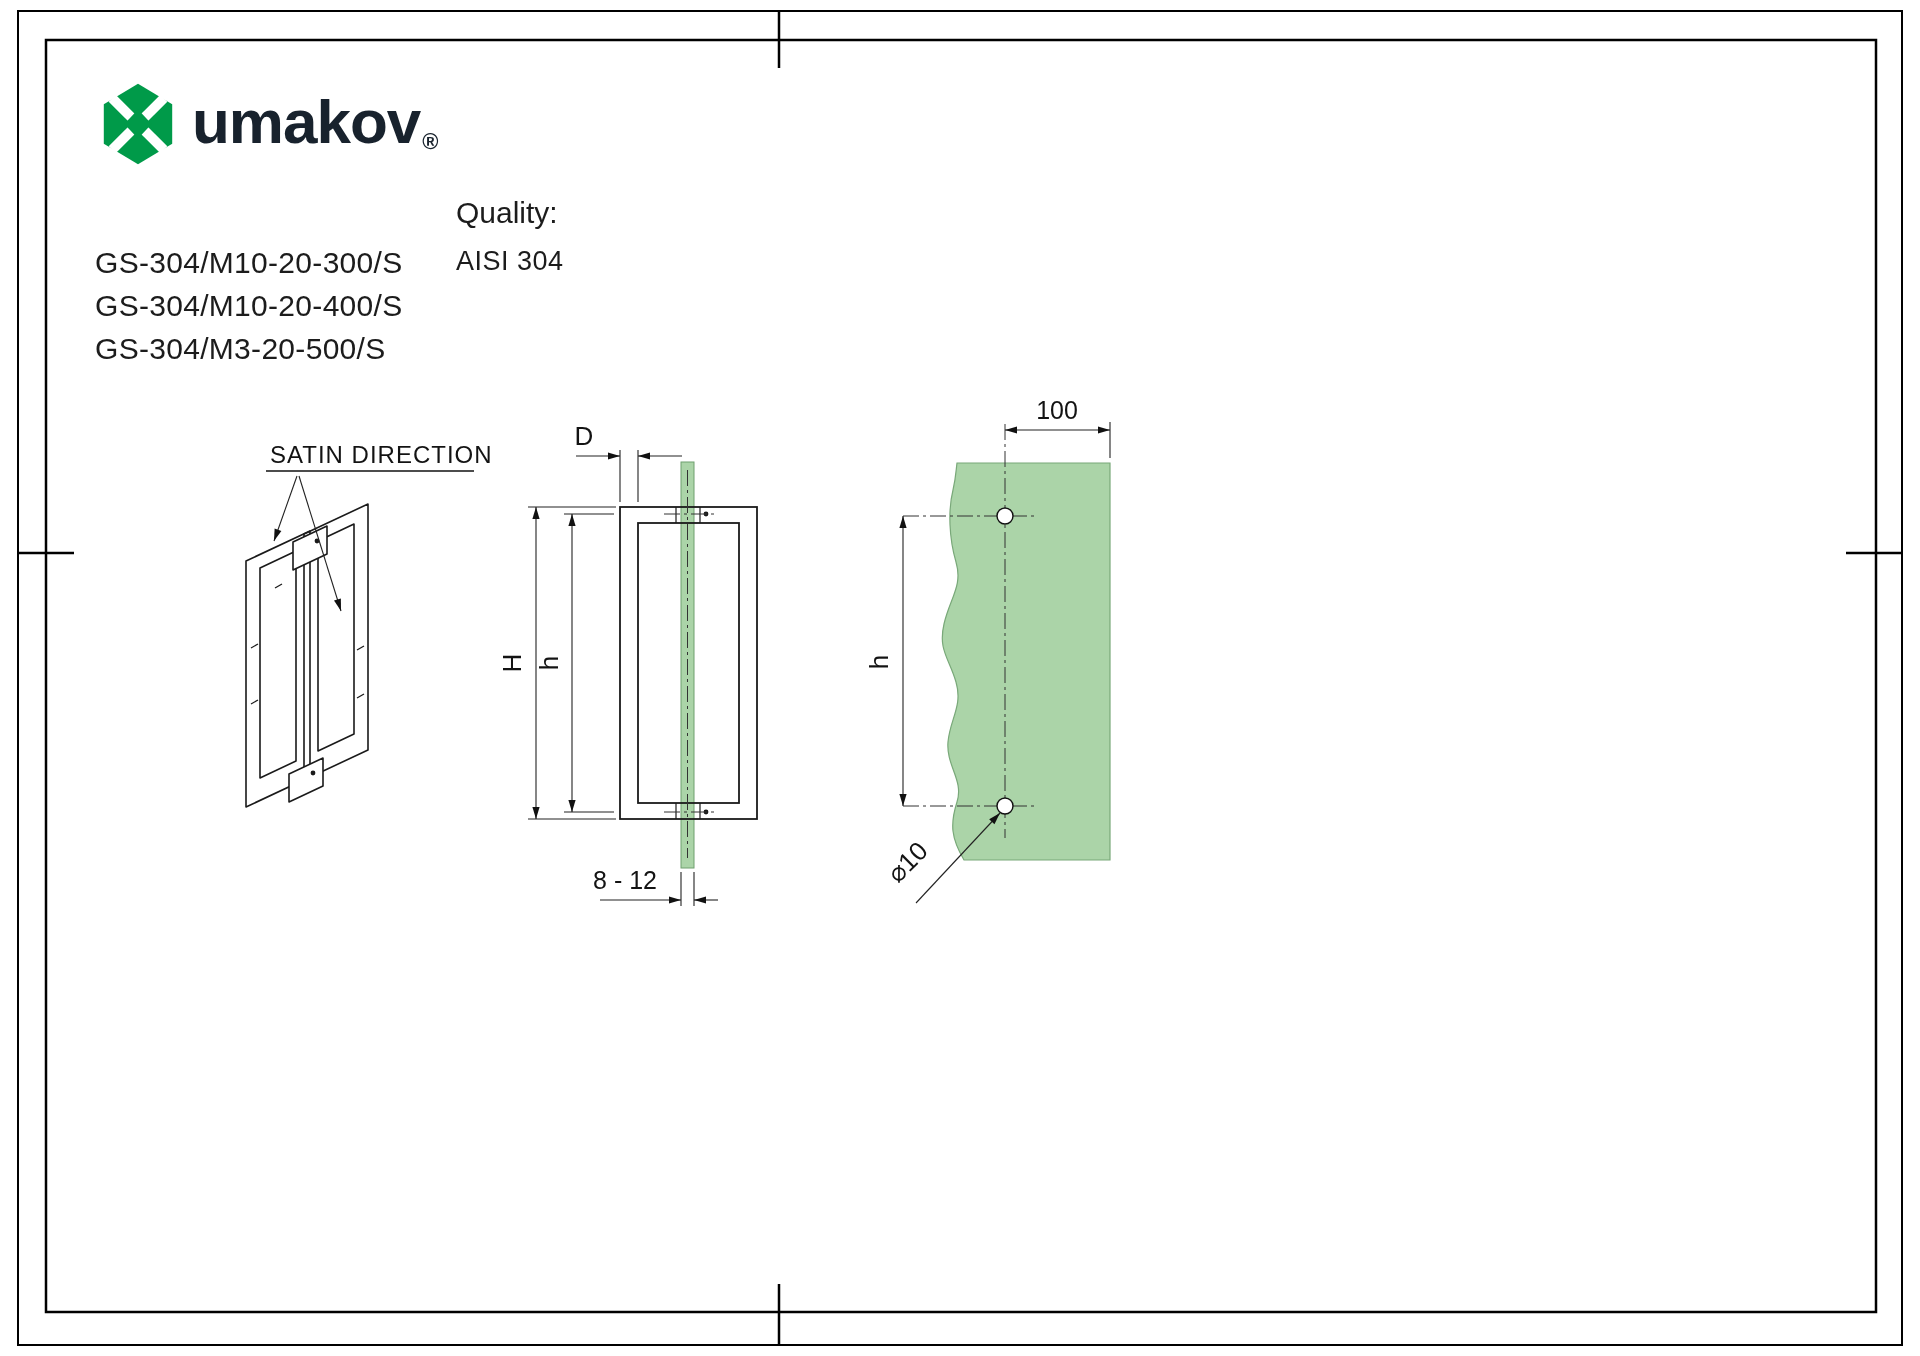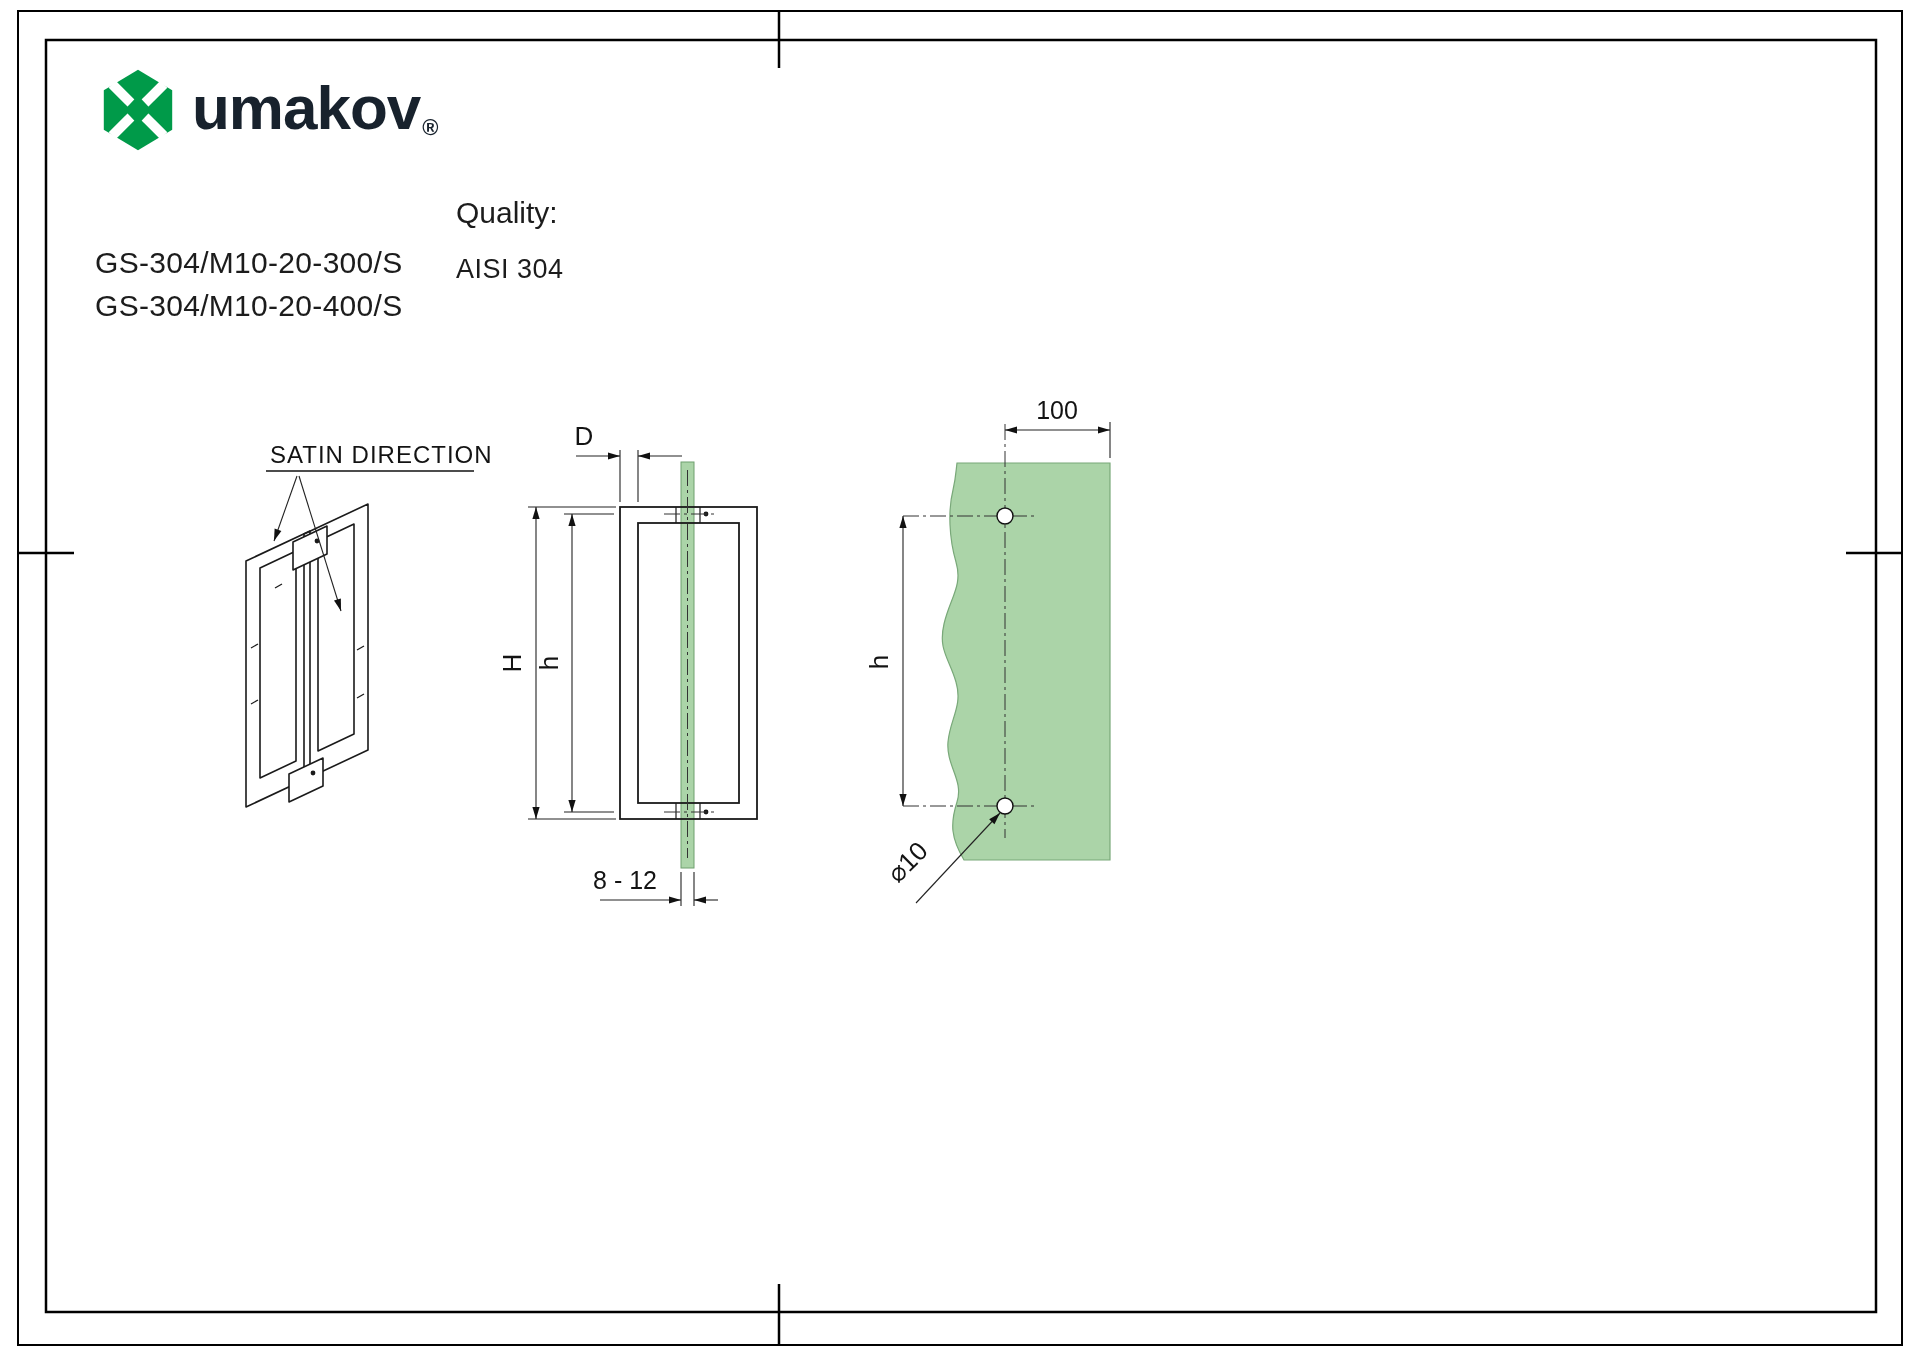--- a/index.html
+++ b/index.html
@@ -2,31 +2,31 @@
 <html><head>
 <meta charset="utf-8">
 <style>
   html,body { margin:0; padding:0; background:#ffffff; }
   .page {
     position:relative; width:1920px; height:1356px; background:#ffffff;
     font-family:"Liberation Sans", sans-serif; overflow:hidden;
   }
   .layer { position:absolute; left:0; top:0; }
   
-  .logo-block { position:absolute; left:100px; top:68px; display:flex; align-items:flex-start; gap:16px; z-index:3; }
+  .logo-block { position:absolute; left:100px; top:82px; display:flex; align-items:flex-start; gap:16px; z-index:3; }
   .logo-icon { display:block; }
   .wordmark { font-size:62px; font-weight:700; color:#18222d; line-height:80px; letter-spacing:-1px; }
   .reg { font-size:22px; font-weight:700; color:#18222d; position:relative; top:6px; left:2px; }
   
   .codes { position:absolute; left:95px; top:241px; z-index:3; color:#1c1c1c; }
   .code-line { font-size:30px; line-height:43px; letter-spacing:0.3px; white-space:nowrap; }
   
   .quality { position:absolute; left:456px; top:196px; z-index:3; color:#1c1c1c; }
   .q-label { font-size:30px; }
-  .q-value { font-size:27px; margin-top:24px; letter-spacing:0.5px; }
+  .q-value { font-size:27px; margin-top:16px; letter-spacing:0.5px; }
   
   svg text { font-family:"Liberation Sans", sans-serif; fill:#131313; }
   .t-dim { font-size:26px; }
   .t-dim-sm { font-size:25px; }
   .t-note { font-size:24px; letter-spacing:1px; }
 </style>
 </head>
 <body>
 
 <div class="page">
@@ -156,20 +156,21 @@
       <polygon points="50,36 68,55 50,74 32,55" fill="#009a49"></polygon>
     </svg>
     <div>
       <span class="wordmark">umakov</span><span class="reg">®</span>
     </div>
   </div>
 
   <div class="codes">
     <div class="code-line">GS-304/M10-20-300/S</div>
     <div class="code-line">GS-304/M10-20-400/S</div>
+    <div class="code-line">GS-304/M3-20-500/S</div>
   </div>
 
   <div class="quality">
     <div class="q-label">Quality:</div>
     <div class="q-value">AISI 304</div>
   </div>
 
 </div>
 
 </body></html>

